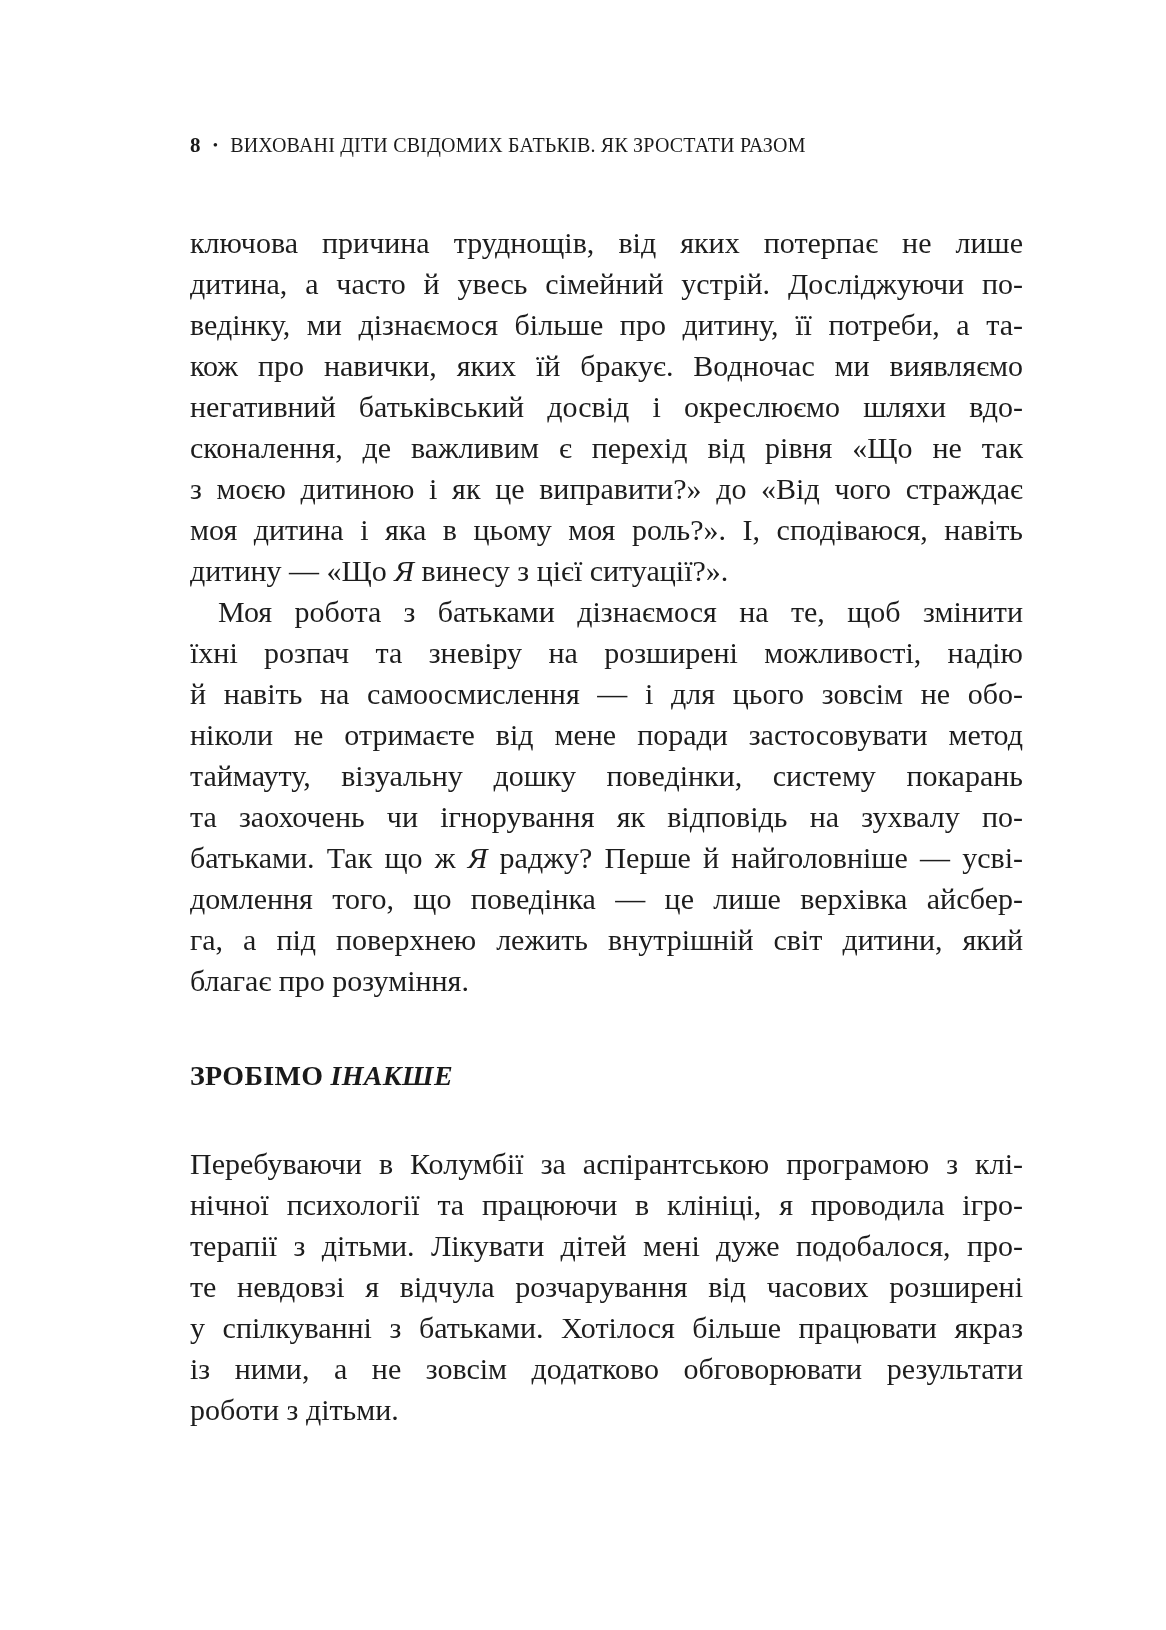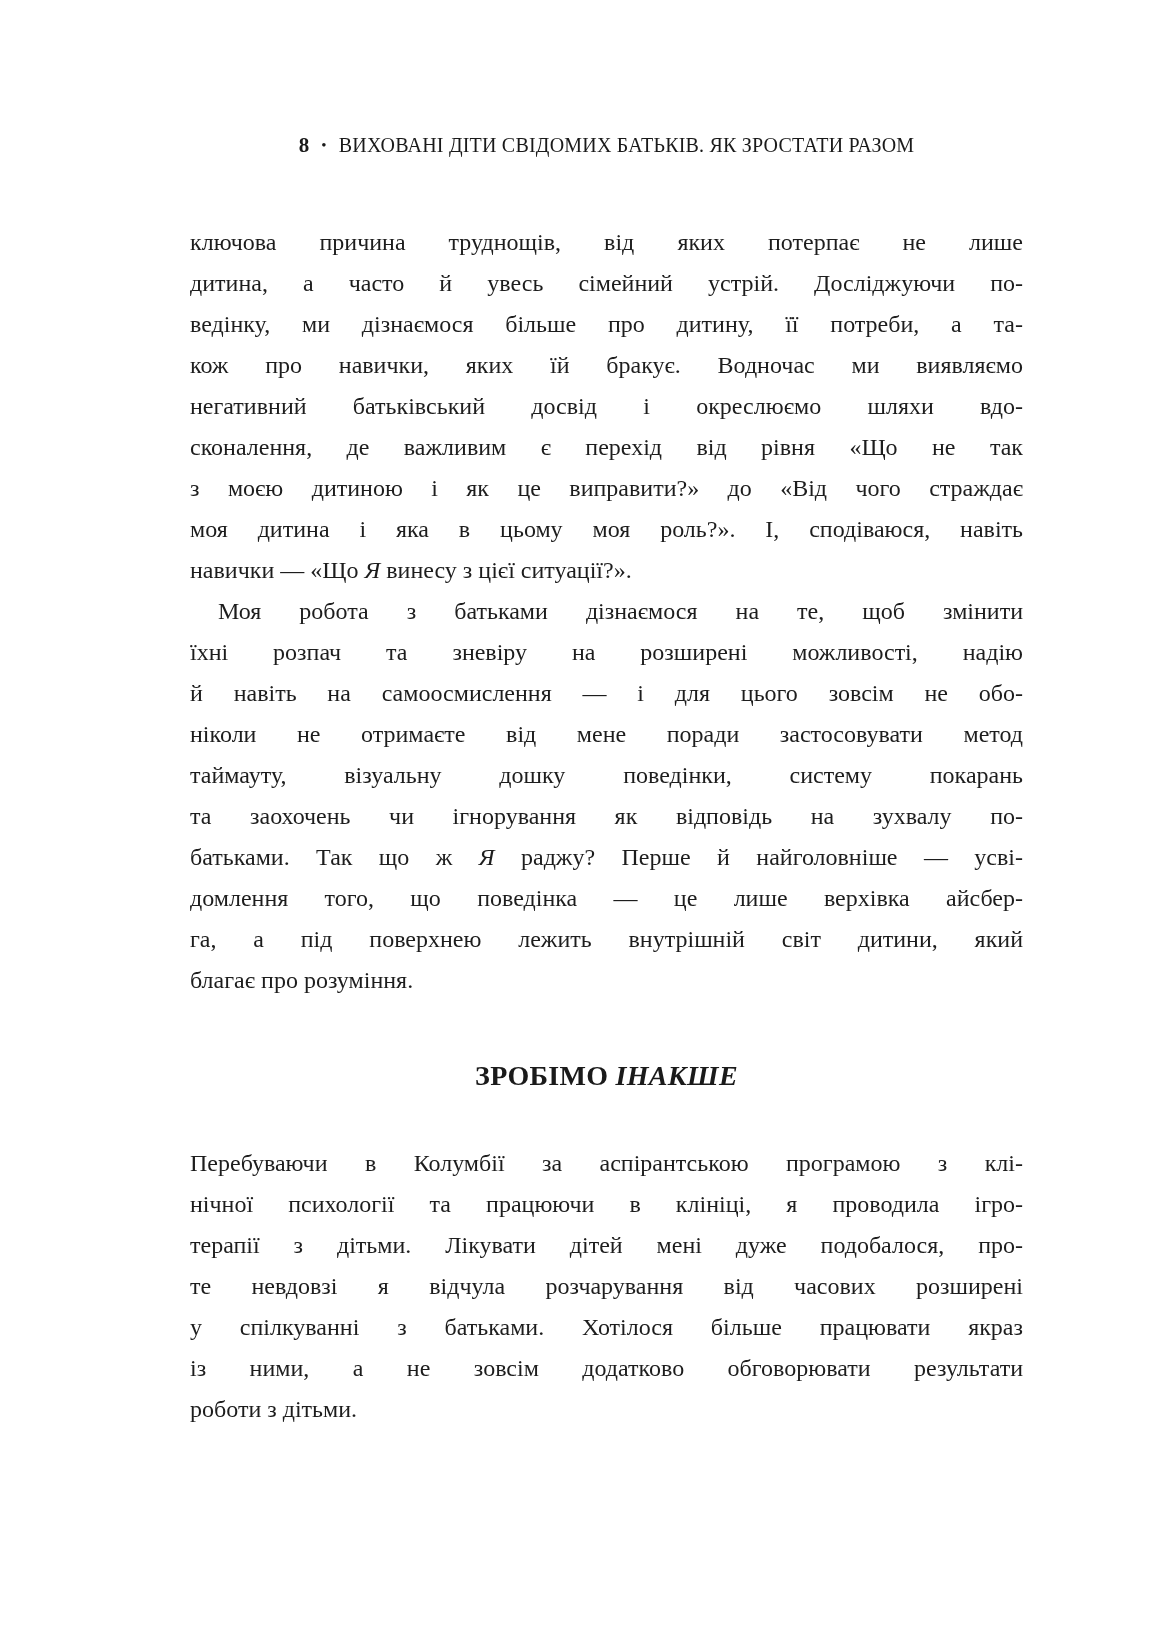--- a/index.html
+++ b/index.html
@@ -14,21 +14,21 @@
     background: #ffffff;
     overflow: hidden;
     font-family: "Liberation Serif", "DejaVu Serif", serif;
     color: #1d1d1d;
     box-sizing: border-box;
     padding: 130px 143px 0 190px;
   }
   .running-header {
     height: 30px;
     line-height: 30px;
-    text-align: center;
+    text-align: left;
     font-size: 20px;
     color: #1a1a1a;
     white-space: nowrap;
     letter-spacing: 0.2px;
   }
   .running-header .pgnum {
     font-weight: bold;
     font-size: 21px;
   }
   .running-header .sep {
@@ -37,39 +37,38 @@
     vertical-align: 2px;
     margin: 0 12px;
   }
   .body-text {
     margin-top: 62px;
   }
   .para { margin: 0; padding: 0; }
   .line {
     height: 41px;
     line-height: 41px;
-    font-size: 24px;
+    font-size: 30px;
     white-space: normal;
     text-align: justify;
     text-align-last: justify;
     overflow: visible;
   }
   .line.last {
     text-align: left;
     text-align-last: left;
   }
   .para.indent .line:first-child {
     text-indent: 28px;
   }
   .it { font-style: italic; }
   .heading {
     margin-top: 58px;
     height: 34px;
     line-height: 34px;
-    text-align: center;
     font-size: 28px;
     font-weight: bold;
     color: #1a1a1a;
     letter-spacing: 0.3px;
     font-family: Liberation Serif, serif;
   }
   .heading + .para { margin-top: 50px; }
 </style>
 </head>
 <body>
@@ -81,21 +80,21 @@
   <div class="body-text">
       <div class="para">
         <div class="line"><span>ключова причина труднощів, від яких потерпає не лише</span></div>
         <div class="line"><span>дитина, а часто й увесь сімейний устрій. Досліджуючи по-</span></div>
         <div class="line"><span>ведінку, ми дізнаємося більше про дитину, її потреби, а та-</span></div>
         <div class="line"><span>кож про навички, яких їй бракує. Водночас ми виявляємо</span></div>
         <div class="line"><span>негативний батьківський досвід і окреслюємо шляхи вдо-</span></div>
         <div class="line"><span>сконалення, де важливим є перехід від рівня «Що не так</span></div>
         <div class="line"><span>з моєю дитиною і як це виправити?» до «Від чого страждає</span></div>
         <div class="line"><span>моя дитина і яка в цьому моя роль?». І, сподіваюся, навіть</span></div>
-        <div class="line last"><span>навички — «Що </span><span class="it">Я</span><span> винесу з цієї ситуації?».</span></div>
+        <div class="line last"><span>дитину — «Що </span><span class="it">Я</span><span> винесу з цієї ситуації?».</span></div>
       </div>
       <div class="para indent">
         <div class="line"><span>Моя робота з батьками дізнаємося на те, щоб змінити</span></div>
         <div class="line"><span>їхні розпач та зневіру на розширені можливості, надію</span></div>
         <div class="line"><span>й навіть на самоосмислення — і для цього зовсім не обо-</span></div>
         <div class="line"><span>ніколи не отримаєте від мене поради застосовувати метод</span></div>
         <div class="line"><span>таймауту, візуальну дошку поведінки, систему покарань</span></div>
         <div class="line"><span>та заохочень чи ігнорування як відповідь на зухвалу по-</span></div>
         <div class="line"><span>батьками. Так що ж </span><span class="it">Я</span><span> раджу? Перше й найголовніше — усві-</span></div>
         <div class="line"><span>домлення того, що поведінка — це лише верхівка айсбер-</span></div>

